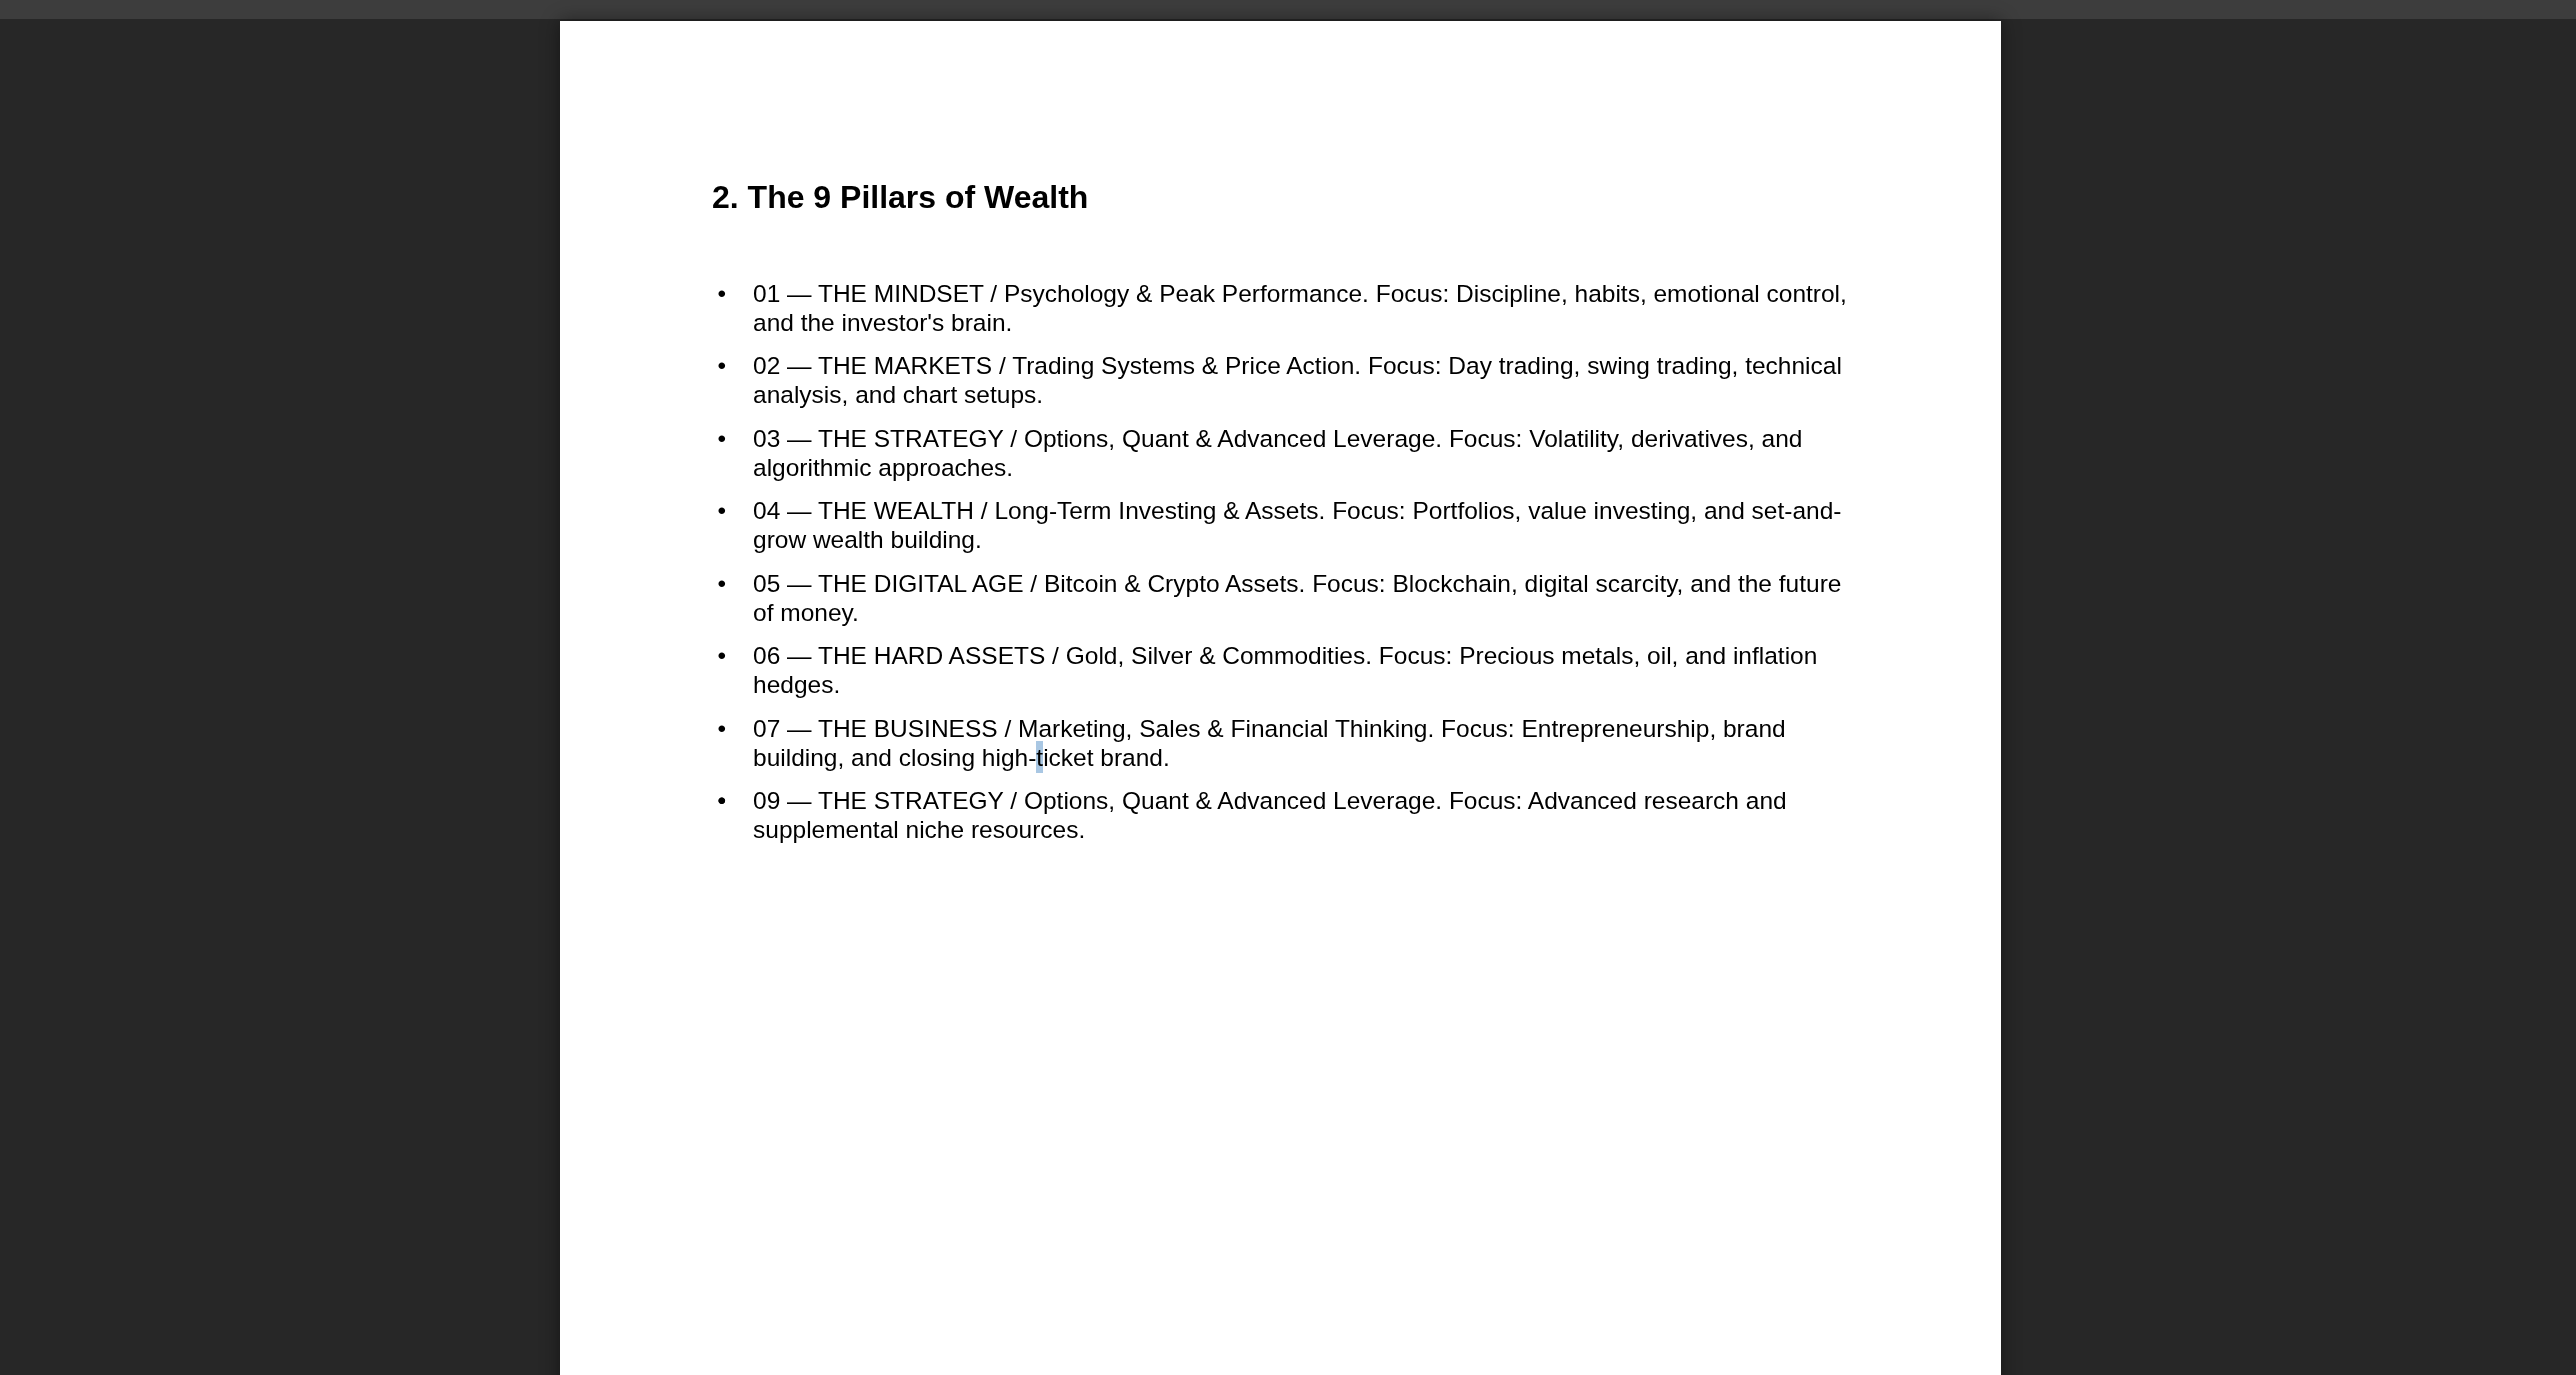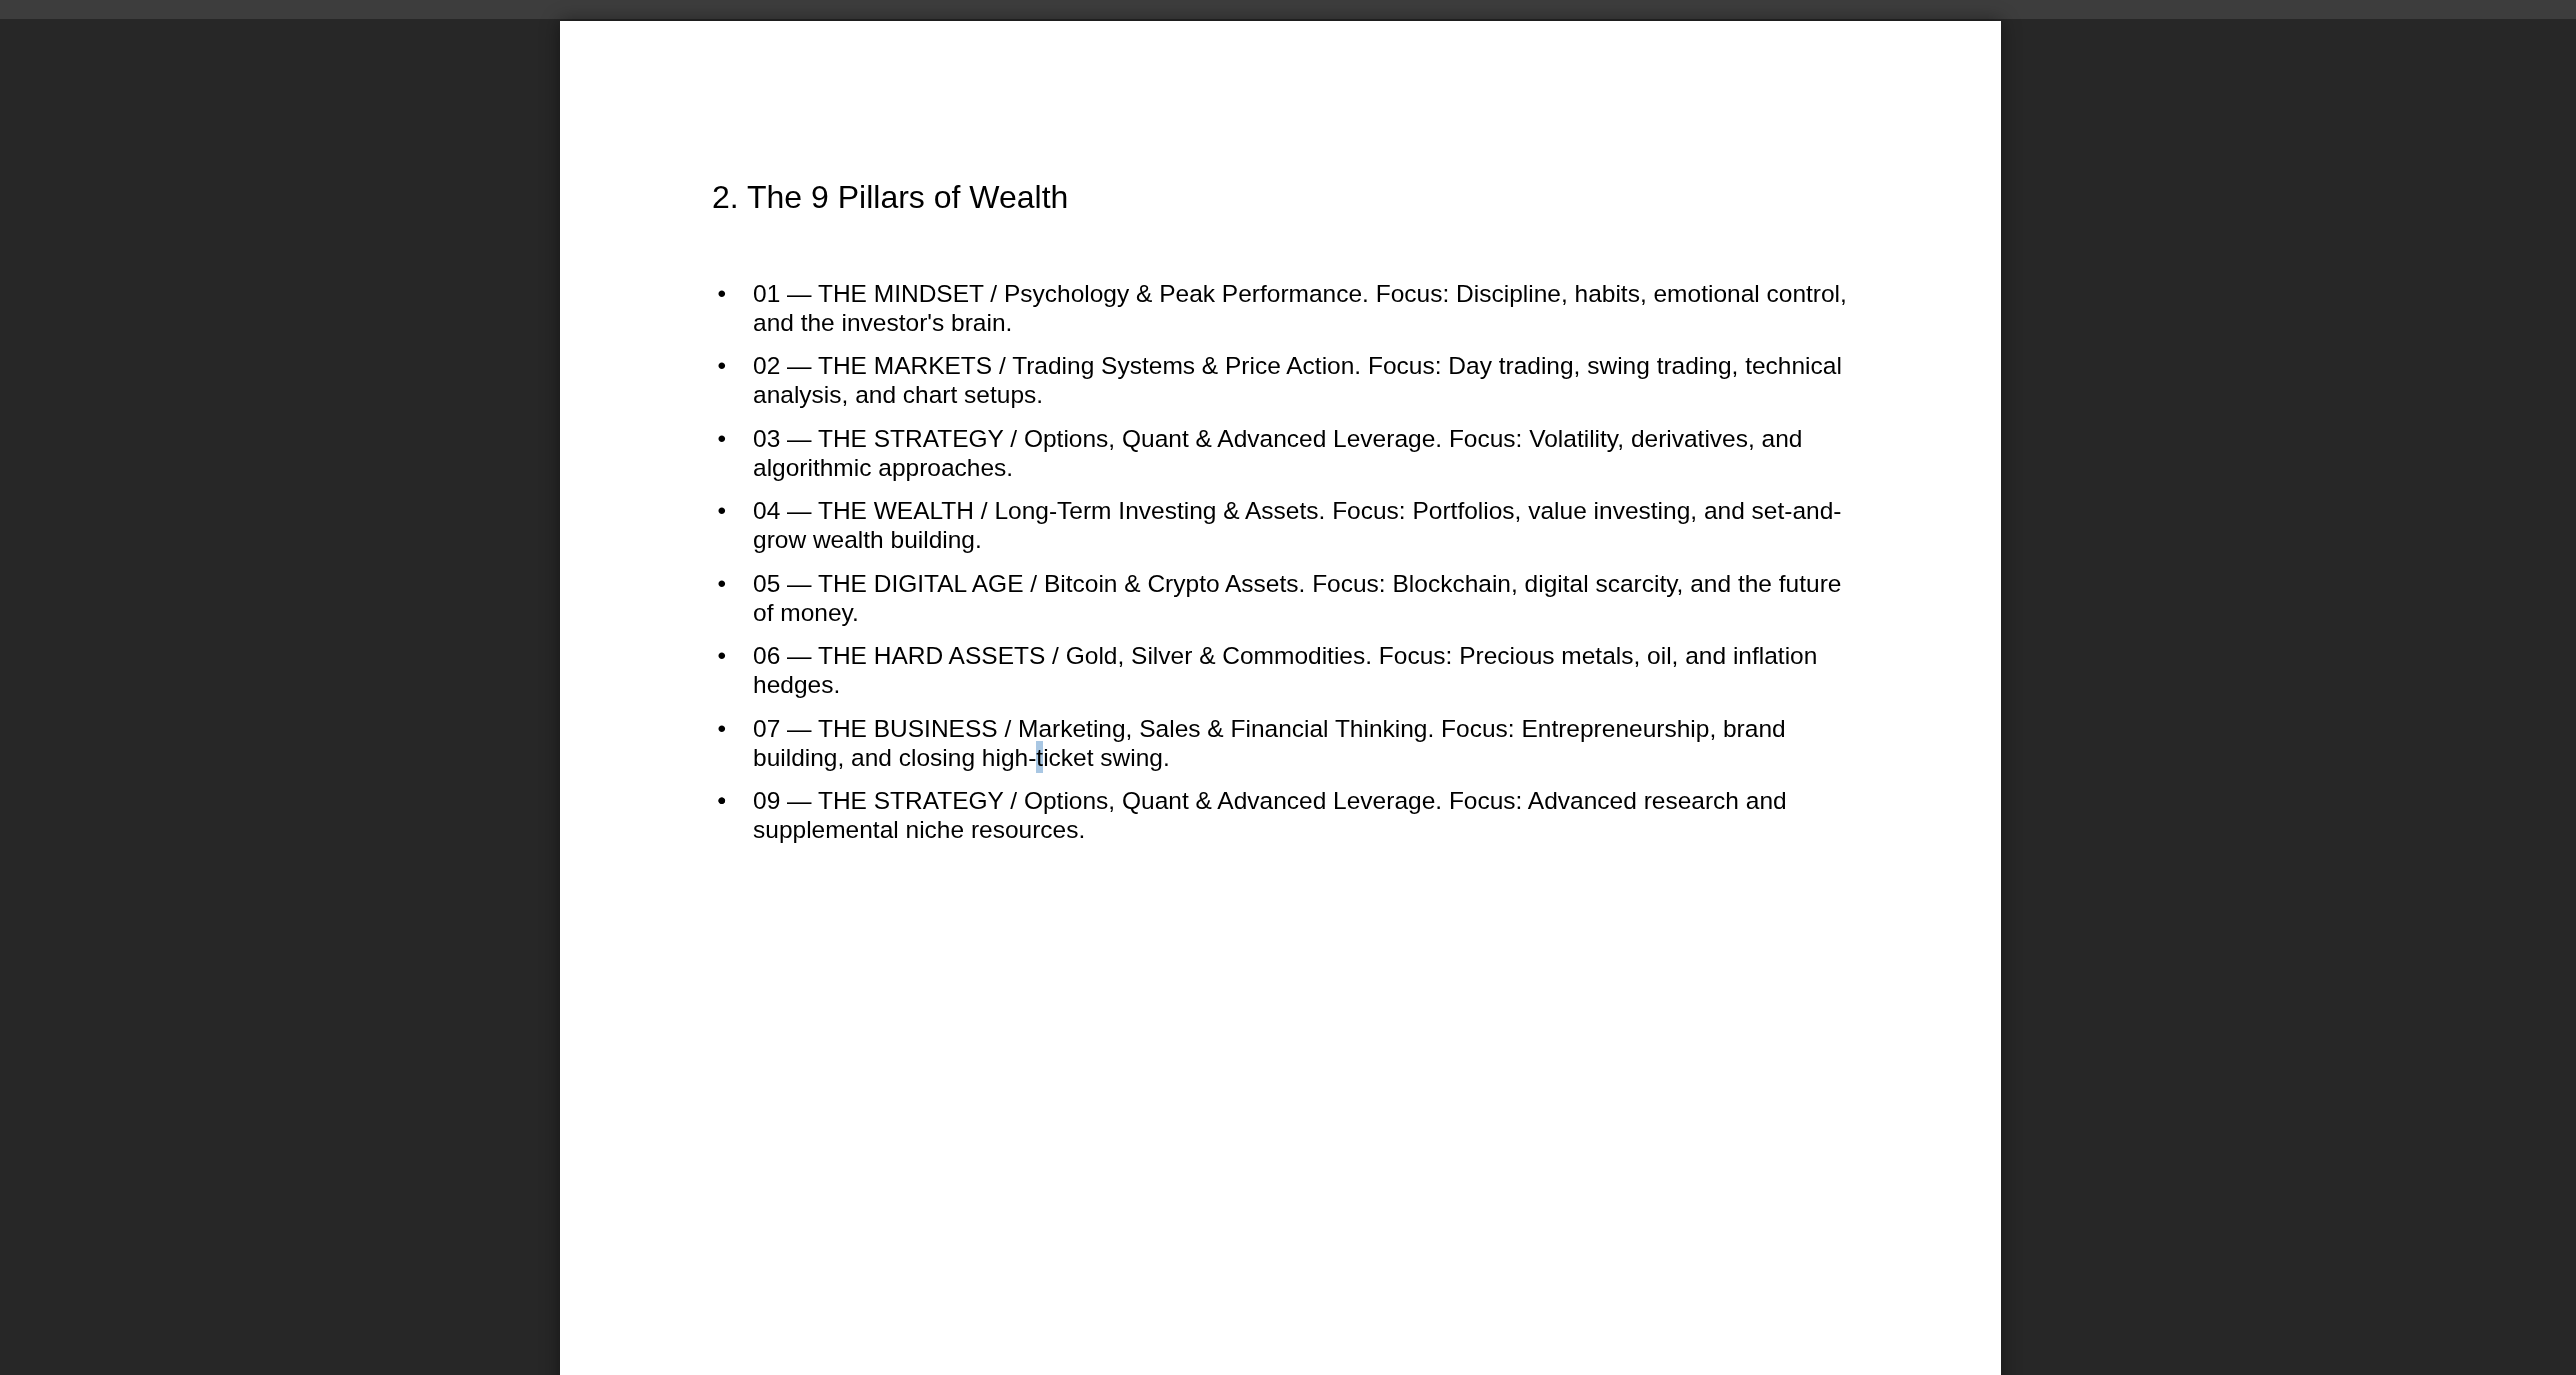--- a/index.html
+++ b/index.html
@@ -36,21 +36,21 @@
     left: 560px;
     top: 1.8px;            
     width: 1441px;
     height: 1471px;      
     background: #ffffff;
     box-shadow: 0 0 18px rgba(0,0,0,0.45);
   }
   .doc-title {
     margin: 0;
     padding: 156px 0 0 152px;
-    font-weight: 400;
+    font-weight: 700;
     font-size: 32px;
     line-height: 40px;
     color: #000000;
   }
   .pillars {
     list-style: none;
     margin: 62px 0 0 152px;
     padding: 0;
     color: #000000;
     font-size: 24.5px;
@@ -102,21 +102,21 @@
         <li>
           <span class="bullet">•</span>
           <span class="li-text">05 — THE DIGITAL AGE / Bitcoin &amp; Crypto Assets. Focus: Blockchain, digital scarcity, and the future of money.</span>
         </li>
         <li>
           <span class="bullet">•</span>
           <span class="li-text">06 — THE HARD ASSETS / Gold, Silver &amp; Commodities. Focus: Precious metals, oil, and inflation hedges.</span>
         </li>
         <li>
           <span class="bullet">•</span>
-          <span class="li-text"><span>07 — THE BUSINESS / Marketing, Sales &amp; Financial Thinking. Focus: Entrepreneurship, brand building, and closing high-</span><span class="selection">t</span><span>icket swing.</span></span>
+          <span class="li-text"><span>07 — THE BUSINESS / Marketing, Sales &amp; Financial Thinking. Focus: Entrepreneurship, brand building, and closing high-</span><span class="selection">t</span><span>icket brand.</span></span>
         </li>
         <li>
           <span class="bullet">•</span>
         </li>
         <li>
           <span class="bullet">•</span>
           <span class="li-text">09 — THE STRATEGY / Options, Quant &amp; Advanced Leverage. Focus: Advanced research and supplemental niche resources.</span>
         </li>
       </ul>
     </div>

